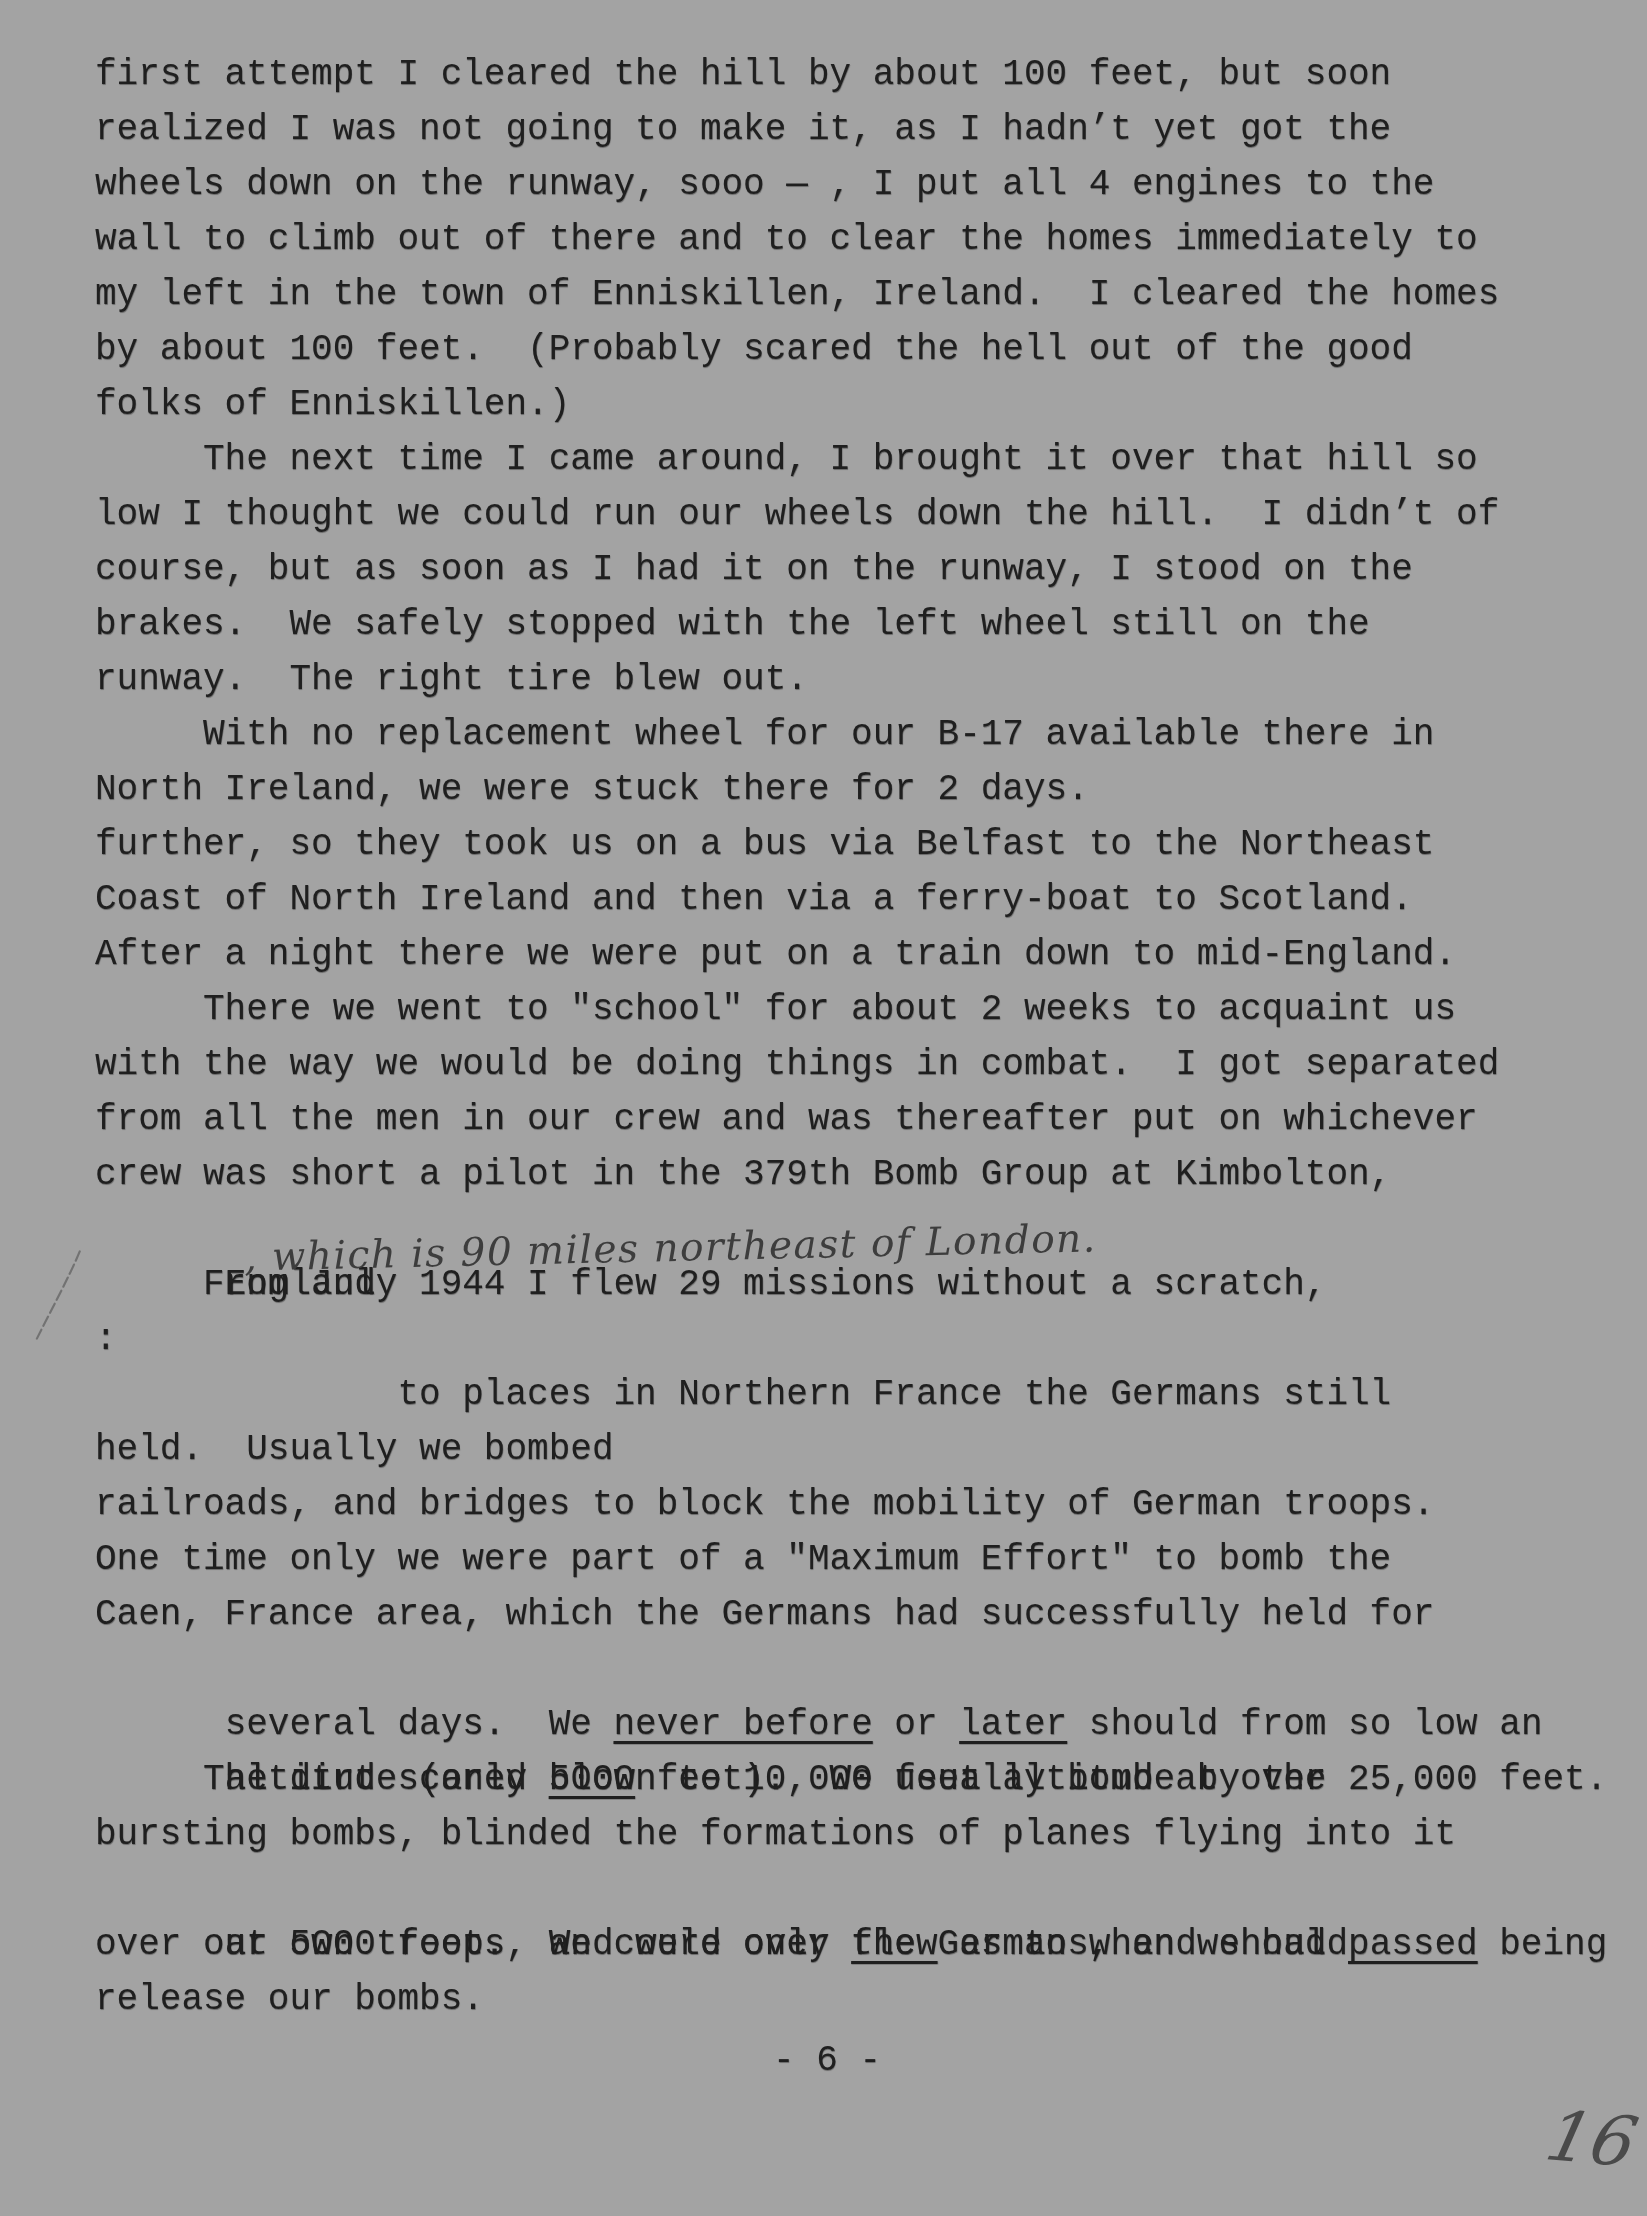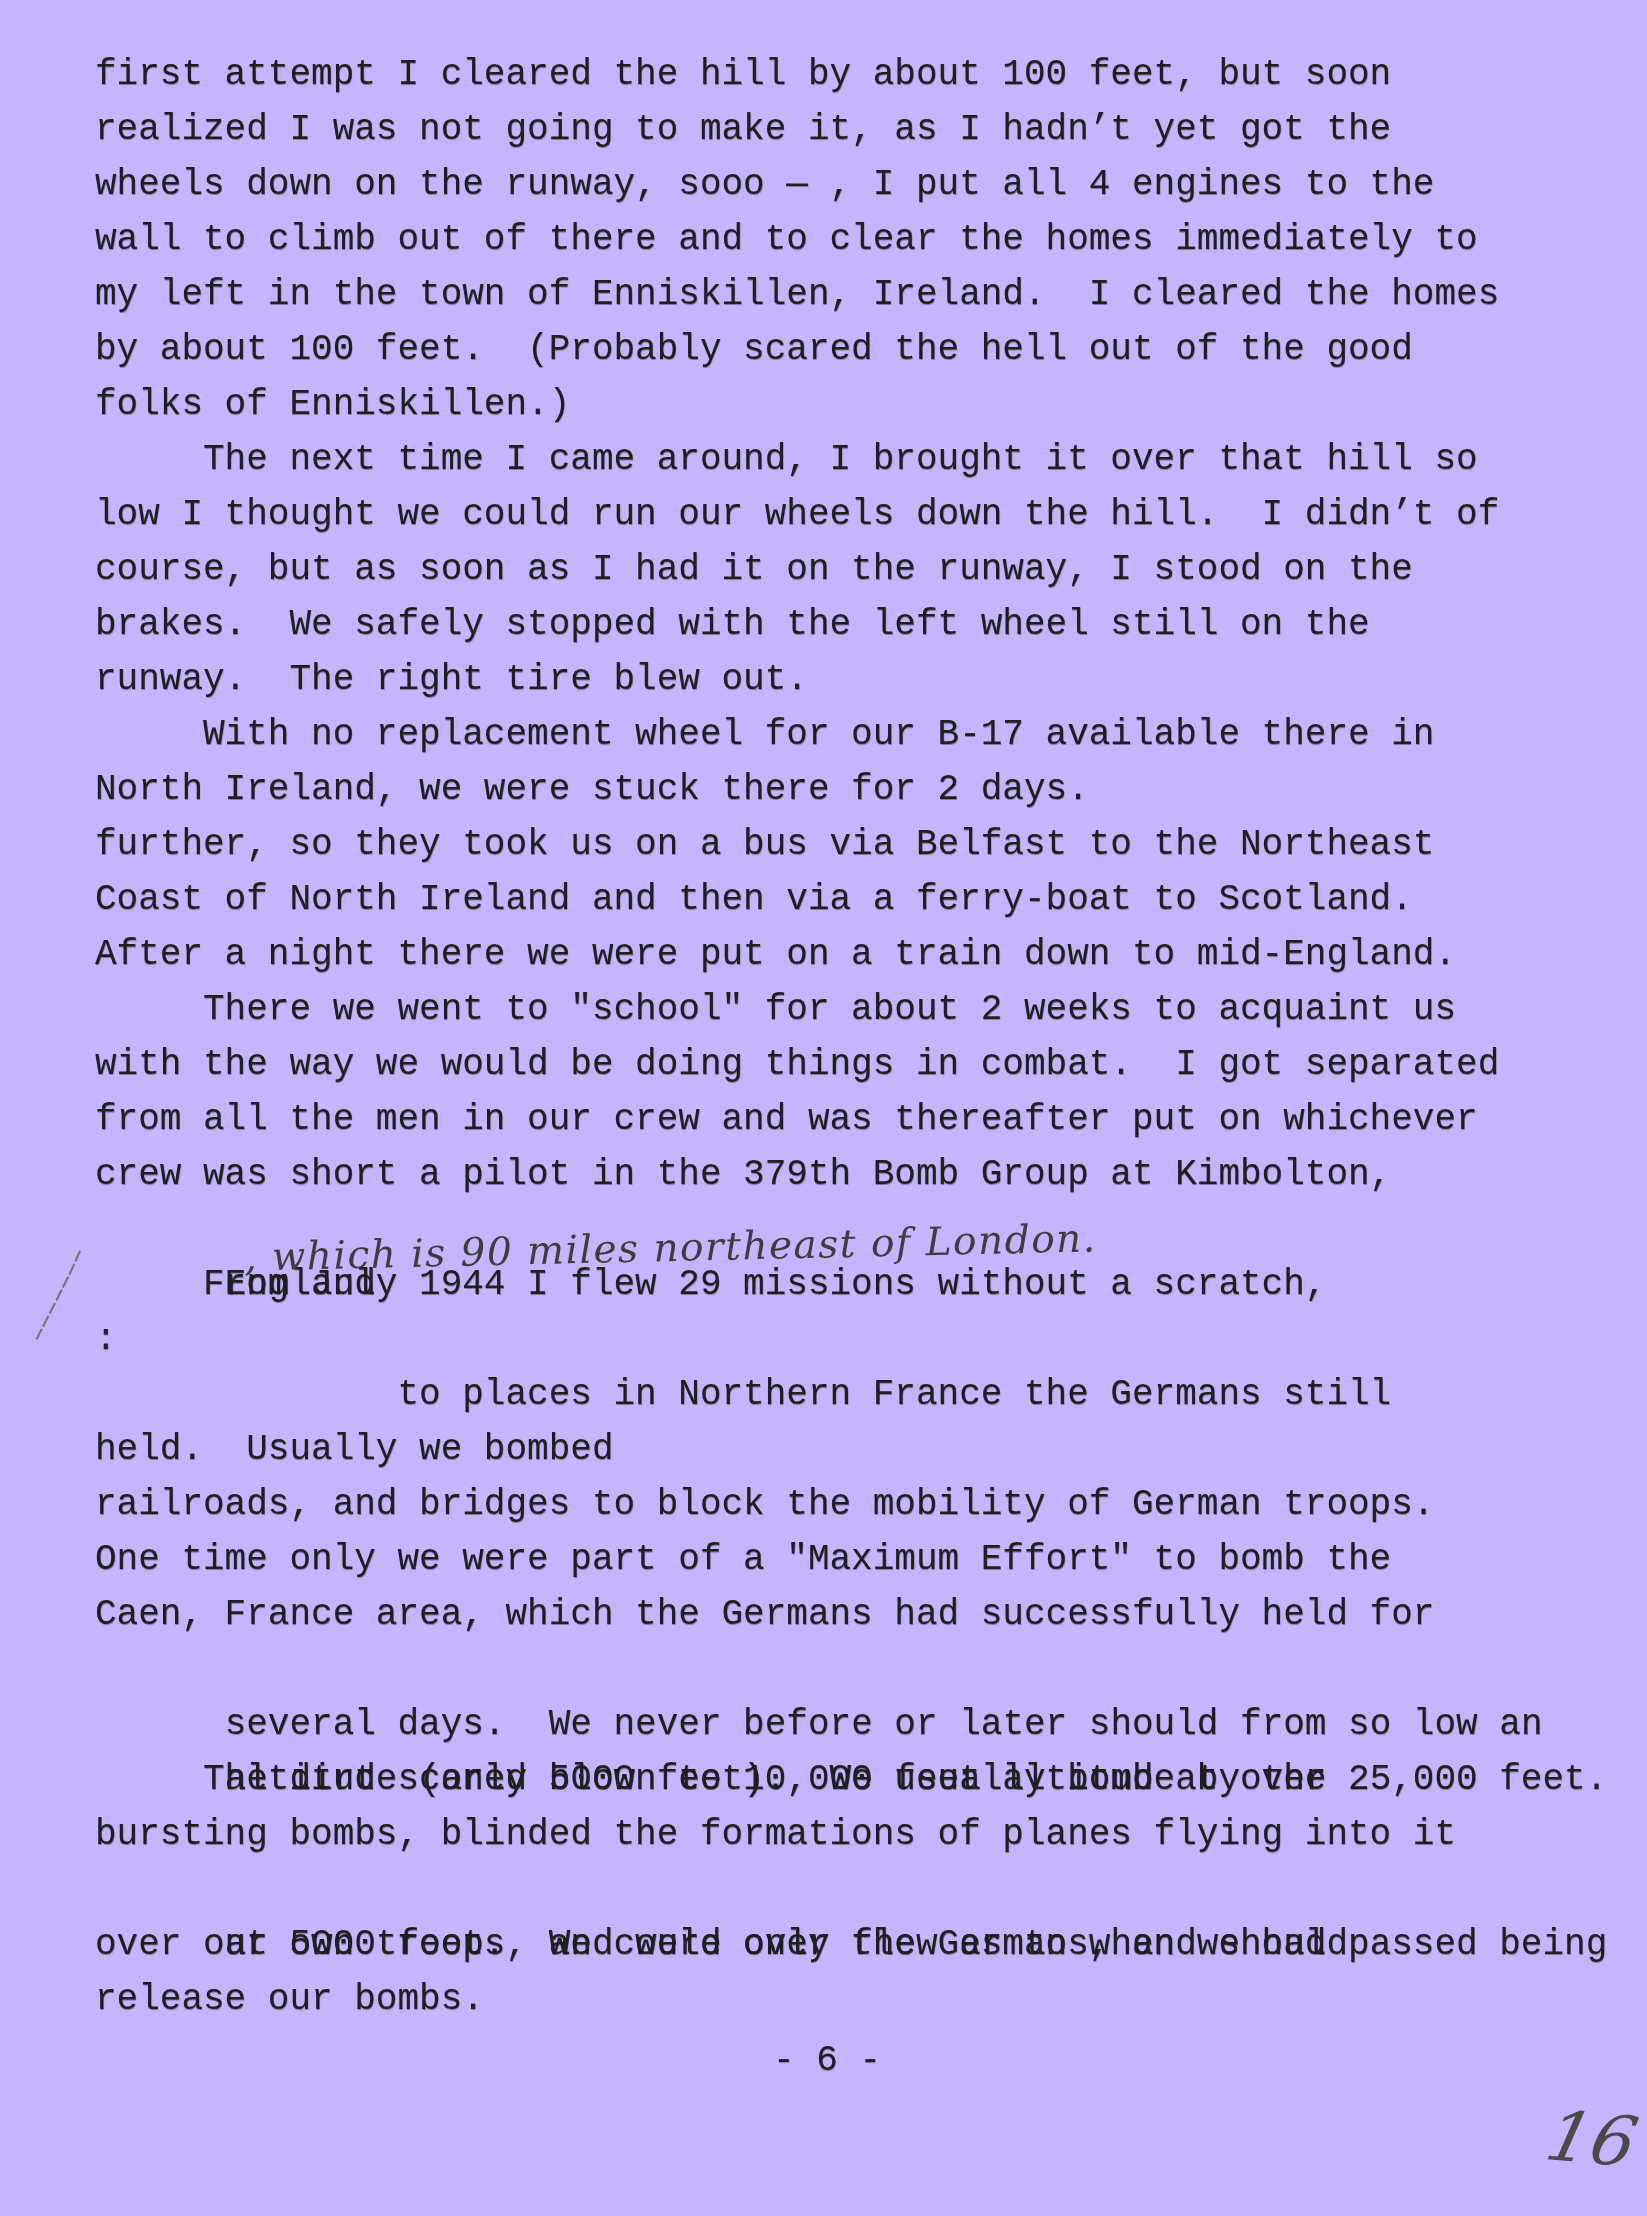--- a/index.html
+++ b/index.html
@@ -4,38 +4,39 @@
 <style>
   html, body { margin: 0; padding: 0; }
   body {
     width: 1648px; height: 2216px;
     background: #ffffff;
     font-family: "Liberation Mono", "DejaVu Sans Mono", monospace;
   }
   .page {
     position: relative;
     width: 1648px; height: 2216px;
-    background: #c4b5fd;
+    background: #a3a3a3;
     overflow: hidden;
   }
   .content {
     position: absolute;
     left: 95px; top: 47px;
     width: 1464px;
     font-size: 36px;
     color: #1f1f1f;
   }
   .line {
     white-space: pre;
     line-height: 55px;
     height: 55px;
     text-shadow: 0.4px 0.6px 0.7px rgba(25,25,25,0.4);
   }
   .line.rel { position: relative; }
   .u {
+    text-decoration: underline;
     text-decoration-thickness: 2.5px;
     text-underline-offset: 6.6px;
   }
   .annotation {
     position: absolute;
     left: 149px; top: 17.5px;
     font-family: "DejaVu Serif", serif;
     font-style: italic;
     font-size: 39px;
     letter-spacing: 1.5px;

